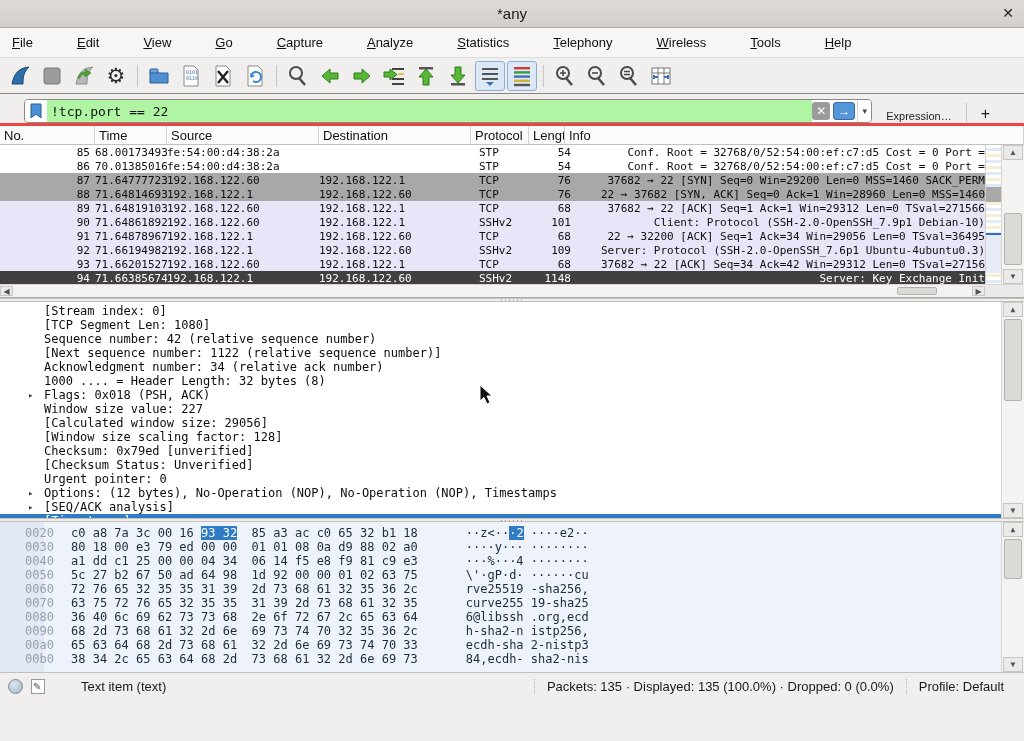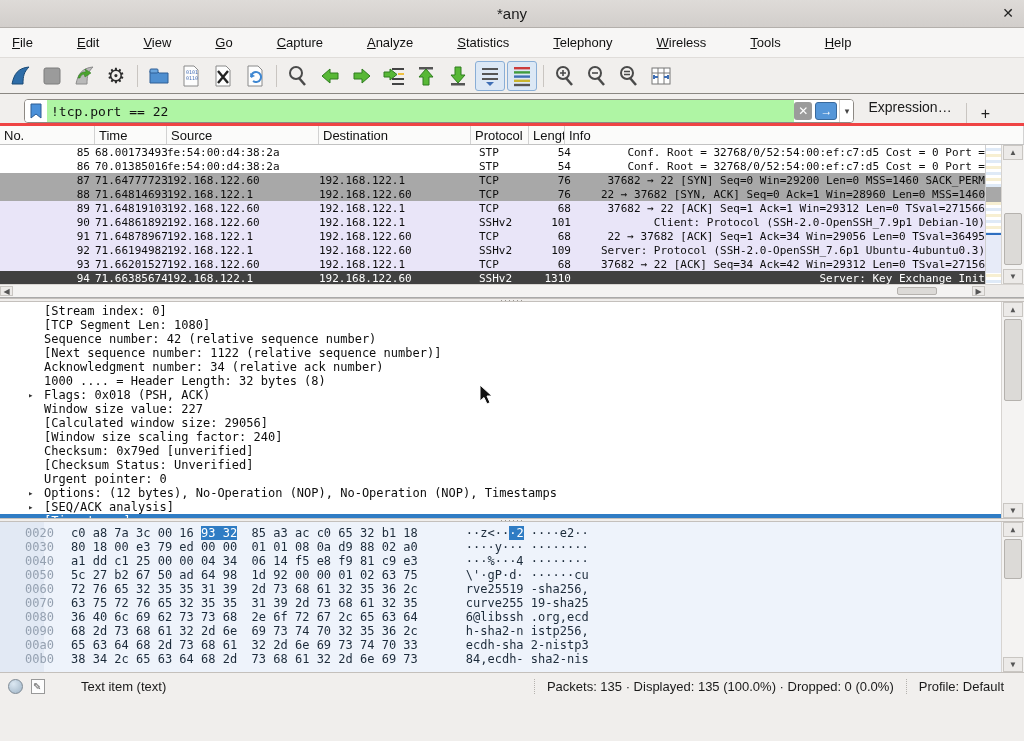--- a/index.html
+++ b/index.html
@@ -33,21 +33,21 @@
                   display:flex; align-items:center; overflow:hidden; }
   .fbookmark { width:22px; height:100%; display:flex; align-items:center; justify-content:center; background:#fff; }
   .filter-input { flex:1; height:100%; background:#aff5a4; border:none; outline:none;
                   font-family:"DejaVu Sans Mono", monospace; font-size:13px; color:#111; padding-left:4px; }
   .fclear { width:18px; height:18px; background:#9b9b9b; border-radius:3px; color:#fff; font-size:12px;
             display:flex; align-items:center; justify-content:center; margin-right:3px; }
   .fapply { width:22px; height:18px; background:#5596d8; border:1px solid #39699c; border-radius:3px; color:#fff;
             font-size:12px; display:flex; align-items:center; justify-content:center; margin-right:2px; }
   .fcaret { width:14px; height:100%; display:flex; align-items:center; justify-content:center;
             font-size:9px; color:#444; border-left:1px solid #d5d2cf; background:#fff; }
-  .expr-label { font-size:14px; color:#1a1a1a; margin:0 10px 8px 14px; }
+  .expr-label { font-size:11px; color:#1a1a1a; margin:0 10px 1px 14px; }
   .fsep { width:1px; height:20px; background:#c9c5c1; margin:0 4px; }
   .fadd { font-size:16px; color:#222; padding:0 10px; }
 
   
   .plist { height:172px; position:relative; background:#fff; border-bottom:1px solid #aaa; font-size:11px; }
   .plist-header { height:19px; display:flex; background:#fbfbfa; border-bottom:1px solid #c2c2c2;
                   font-size:13px; color:#111; align-items:center; }
   .ph { border-right:1px solid #d2d2d2; height:100%; display:flex; align-items:center; padding-left:4px;
         overflow:hidden; white-space:nowrap; flex:none; }
   .rows { position:absolute; top:19px; left:0; right:39px; height:140px; overflow:hidden; }
@@ -365,21 +365,21 @@
         <span class="c-len">101</span>
         <span class="c-info">Client: Protocol (SSH-2.0-OpenSSH_7.9p1 Debian-10)</span>
       </div>
     <div class="prow row-lav">
         <span class="c-no">91</span>
         <span class="c-time">71.648789678</span>
         <span class="c-src">192.168.122.1</span>
         <span class="c-dst">192.168.122.60</span>
         <span class="c-proto">TCP</span>
         <span class="c-len">68</span>
-        <span class="c-info">22 → 37682 [ACK] Seq=1 Ack=34 Win=29056 Len=0 TSval=36495</span>
+        <span class="c-info">22 → 32200 [ACK] Seq=1 Ack=34 Win=29056 Len=0 TSval=36495</span>
       </div>
     <div class="prow row-lav">
         <span class="c-no">92</span>
         <span class="c-time">71.661949820</span>
         <span class="c-src">192.168.122.1</span>
         <span class="c-dst">192.168.122.60</span>
         <span class="c-proto">SSHv2</span>
         <span class="c-len">109</span>
         <span class="c-info">Server: Protocol (SSH-2.0-OpenSSH_7.6p1 Ubuntu-4ubuntu0.3)</span>
       </div>
@@ -391,21 +391,21 @@
         <span class="c-proto">TCP</span>
         <span class="c-len">68</span>
         <span class="c-info">37682 → 22 [ACK] Seq=34 Ack=42 Win=29312 Len=0 TSval=27156</span>
       </div>
     <div class="prow row-sel">
         <span class="c-no">94</span>
         <span class="c-time">71.663856741</span>
         <span class="c-src">192.168.122.1</span>
         <span class="c-dst">192.168.122.60</span>
         <span class="c-proto">SSHv2</span>
-        <span class="c-len">1310</span>
+        <span class="c-len">1148</span>
         <span class="c-info">Server: Key Exchange Init</span>
       </div>
   </div>
   <div class="minimap">
     <div class="mm-lav"></div>
     <div class="mm-gray"></div>
     <div class="mm-line"></div>
   </div>
   <div class="vscroll" style="top:19px;bottom:13px;">
     <div class="sb-arrow" style="top:0;">▲</div>
@@ -428,21 +428,21 @@
   <div class="dlines">
     <div class="dline"><span class="exp"></span><span>[Stream index: 0]</span></div>
     <div class="dline"><span class="exp"></span><span>[TCP Segment Len: 1080]</span></div>
     <div class="dline"><span class="exp"></span><span>Sequence number: 42    (relative sequence number)</span></div>
     <div class="dline"><span class="exp"></span><span>[Next sequence number: 1122    (relative sequence number)]</span></div>
     <div class="dline"><span class="exp"></span><span>Acknowledgment number: 34    (relative ack number)</span></div>
     <div class="dline"><span class="exp"></span><span>1000 .... = Header Length: 32 bytes (8)</span></div>
     <div class="dline"><span class="exp">▸</span><span>Flags: 0x018 (PSH, ACK)</span></div>
     <div class="dline"><span class="exp"></span><span>Window size value: 227</span></div>
     <div class="dline"><span class="exp"></span><span>[Calculated window size: 29056]</span></div>
-    <div class="dline"><span class="exp"></span><span>[Window size scaling factor: 240]</span></div>
+    <div class="dline"><span class="exp"></span><span>[Window size scaling factor: 128]</span></div>
     <div class="dline"><span class="exp"></span><span>Checksum: 0x79ed [unverified]</span></div>
     <div class="dline"><span class="exp"></span><span>[Checksum Status: Unverified]</span></div>
     <div class="dline"><span class="exp"></span><span>Urgent pointer: 0</span></div>
     <div class="dline"><span class="exp">▸</span><span>Options: (12 bytes), No-Operation (NOP), No-Operation (NOP), Timestamps</span></div>
     <div class="dline"><span class="exp">▸</span><span>[SEQ/ACK analysis]</span></div>
     <div class="dline sel"><span class="exp">▸</span><span>[Timestamps]</span></div>
     <div class="dline"><span class="exp"></span><span>TCP payload (1080 bytes)</span></div>
     <div class="dline lvl1"><span class="exp">▾</span><span>SSH Protocol</span></div>
     <div class="dline"><span class="exp">▸</span><span>SSH Version 2 (encryption:chacha20-poly1305@openssh.com mac:&lt;implicit&gt; compression:none)</span></div>
   </div>

